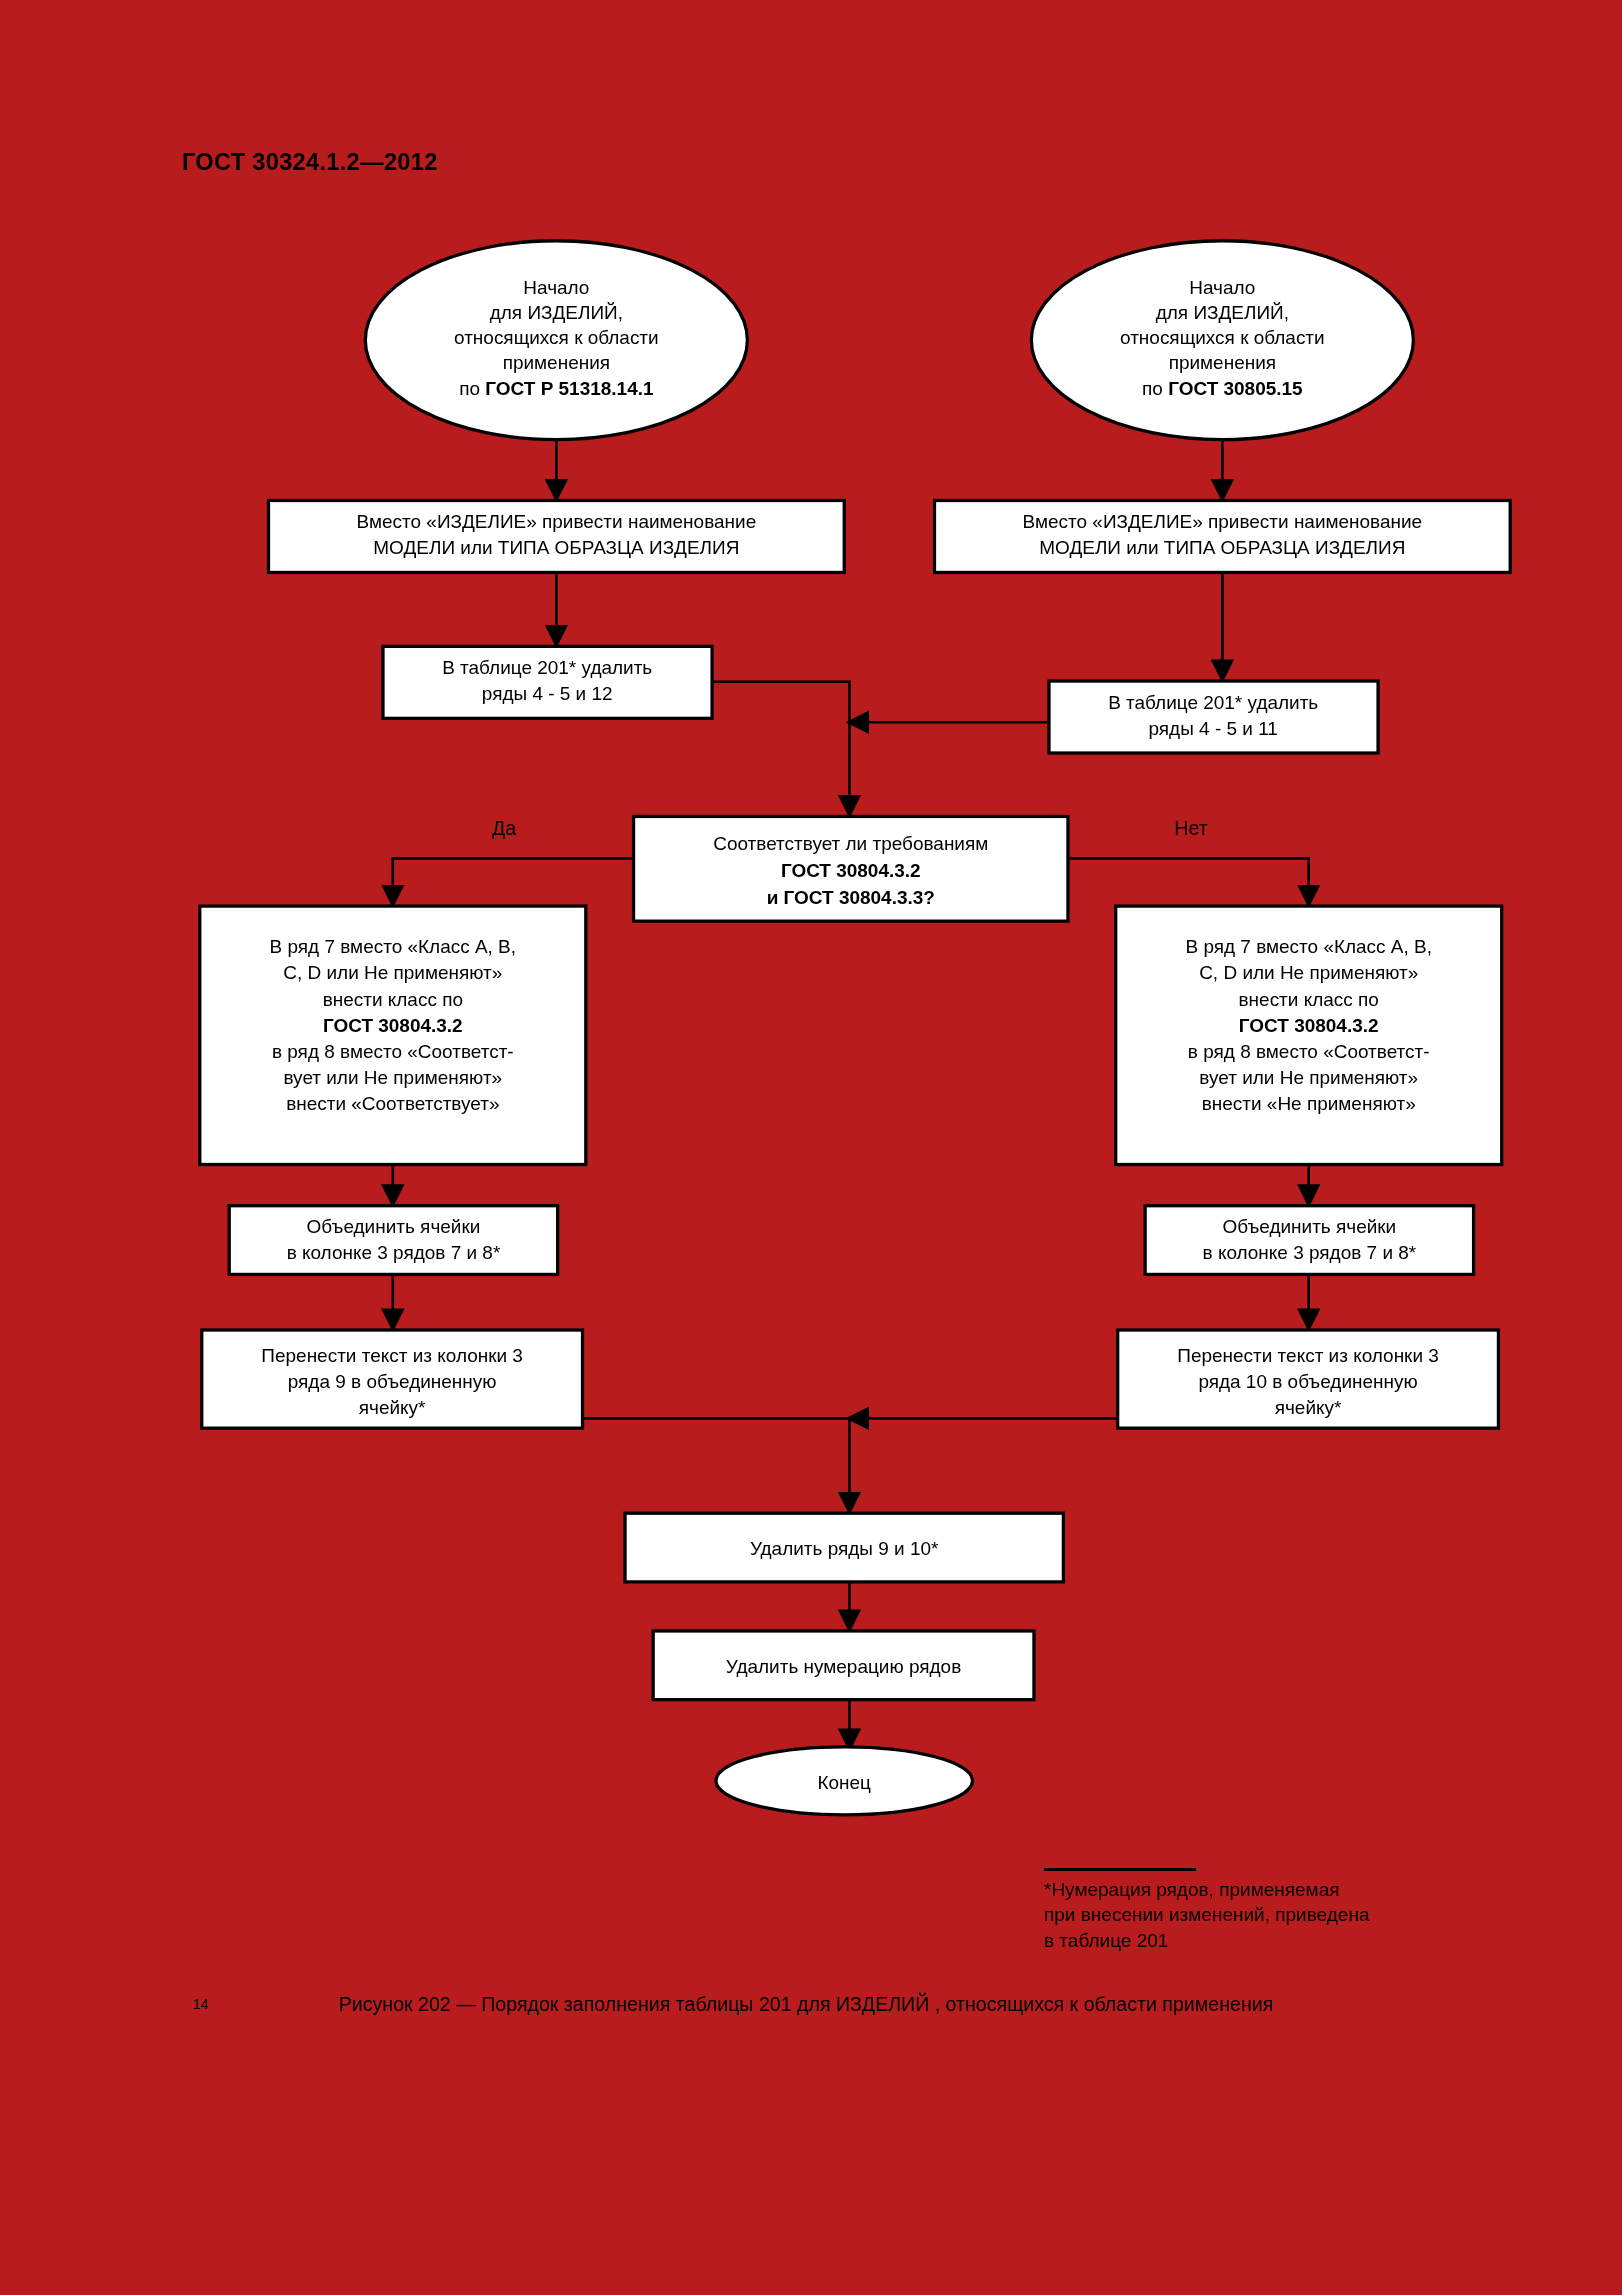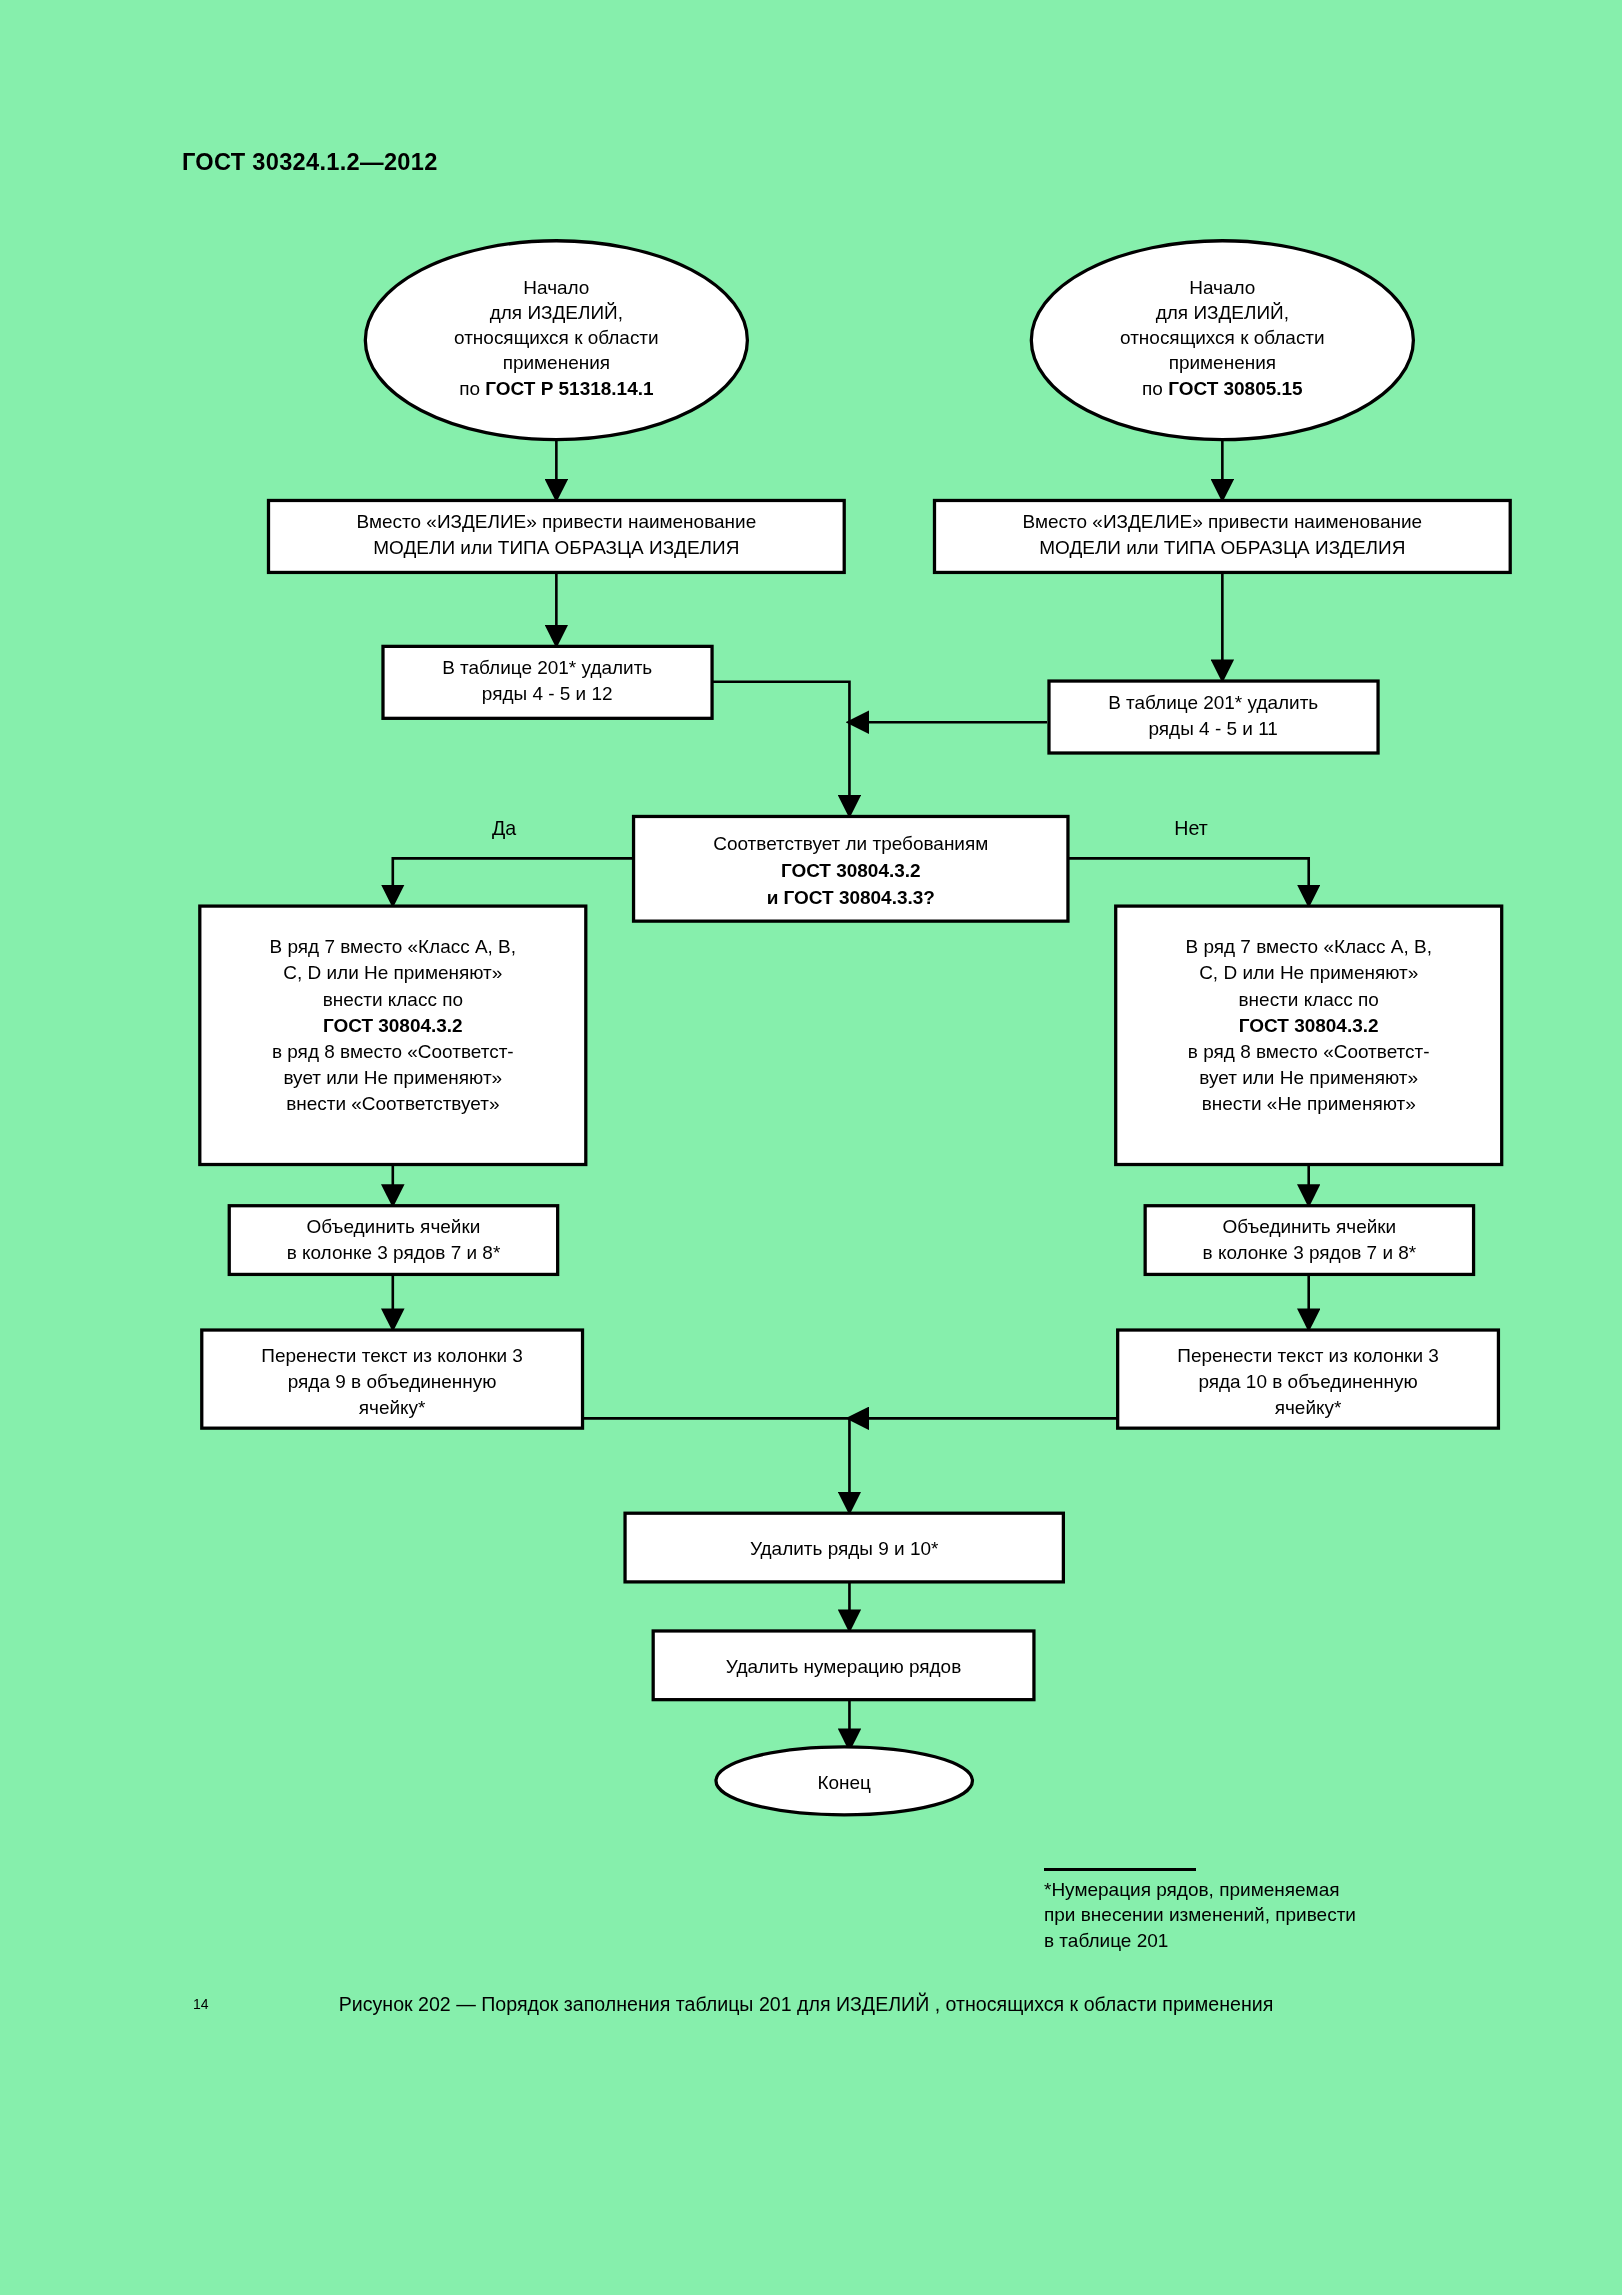--- a/index.html
+++ b/index.html
@@ -12,21 +12,21 @@
     width: 1623px;
     height: 2295px;
     position: relative;
     font-family: "Liberation Sans", sans-serif;
     color: #000000;
     overflow: hidden;
   }
   .page {
     position: absolute;
     inset: 0;
-    background: #86efac;
+    background: #b91c1c;
     padding-left: 43px;
   }
   #doc-header {
     position: absolute;
     left: 182px;
     top: 149px;
     font-size: 23.6px;
     font-weight: bold;
     letter-spacing: 0.3px;
     white-space: nowrap;
@@ -248,21 +248,21 @@
 
     <g>
       <ellipse cx="1290" cy="2722" rx="196" ry="52" fill="#fff" stroke="#000" stroke-width="5"></ellipse>
       <text class="nodetext" x="1290" y="2734" text-anchor="middle">Конец</text>
     </g>
   </svg>
 
   <div id="footnote">
     <div class="rule"></div>
     <div class="nowrap">*Нумерация рядов, применяемая</div>
-    <div class="nowrap">при внесении изменений, привести</div>
+    <div class="nowrap">при внесении изменений, приведена</div>
     <div class="nowrap">в таблице 201</div>
   </div>
 
   <div id="caption">
     <div>Рисунок 202  — Порядок заполнения таблицы 201  для ИЗДЕЛИЙ , относящихся к области применения</div>
   </div>
 
   <div id="page-number">14</div>
 
 </div>

